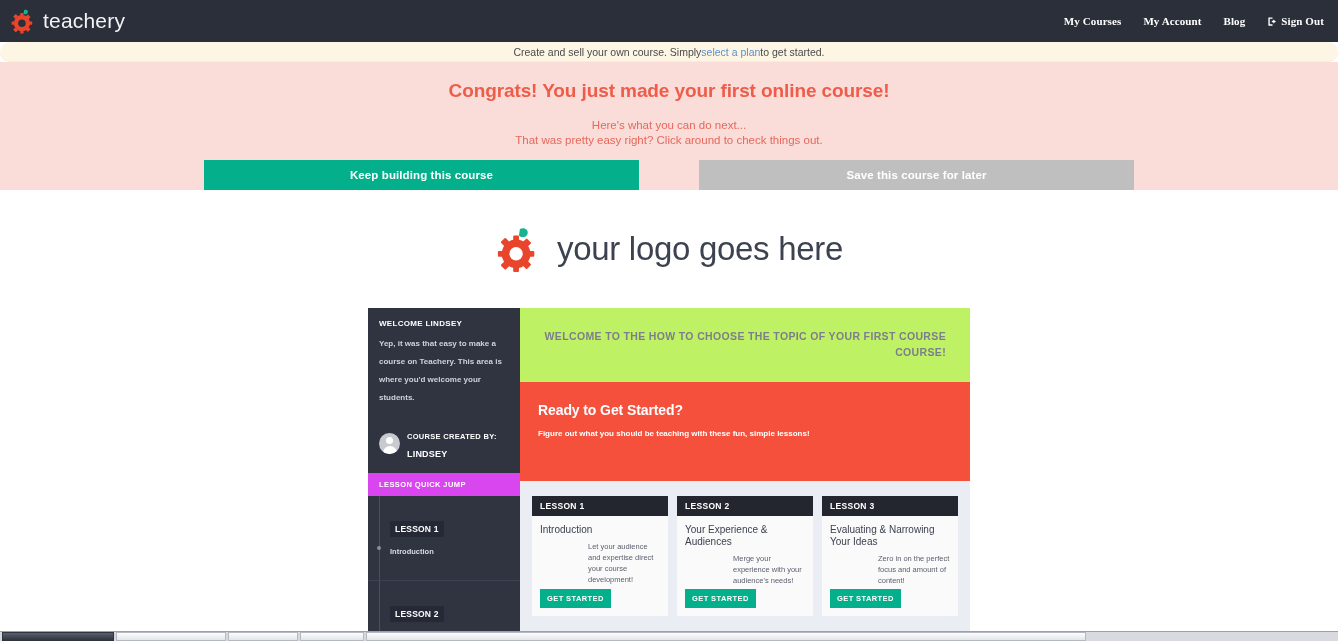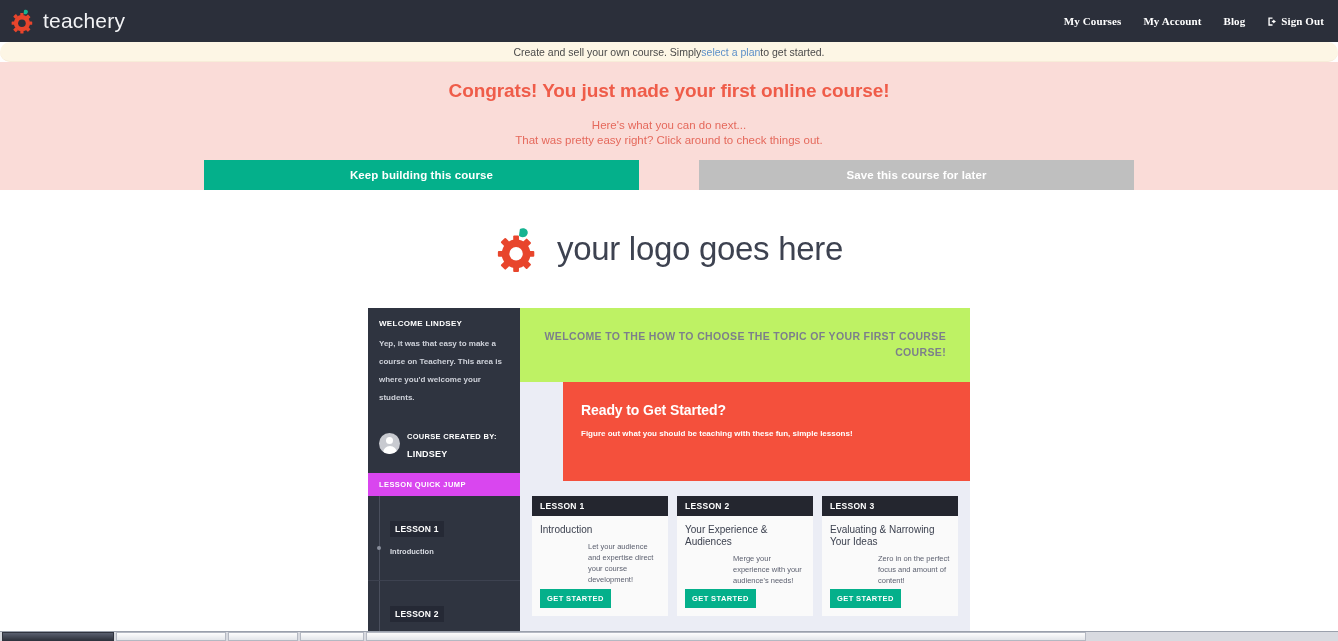--- a/index.html
+++ b/index.html
@@ -233,21 +233,21 @@
     padding: 20px 24px 22px;
     text-align: right;
   }
   .welcome-bar-text {
     color: #7c7f8b;
     font-size: 10.5px;
     font-weight: bold;
     letter-spacing: 0.35px;
     line-height: 16px;
   }
-  .red-row { display: flex; height: 99px; margin-left: 43px; }
+  .red-row { display: flex; height: 99px; }
   .red-left {
     flex: 1;
     background: #f4503c;
     padding: 20px 18px 0 18px;
   }
   .red-right {
     width: 153px;
     flex: 0 0 153px;
     background: #cf4039;
     padding: 20px 16px 0 24px;

